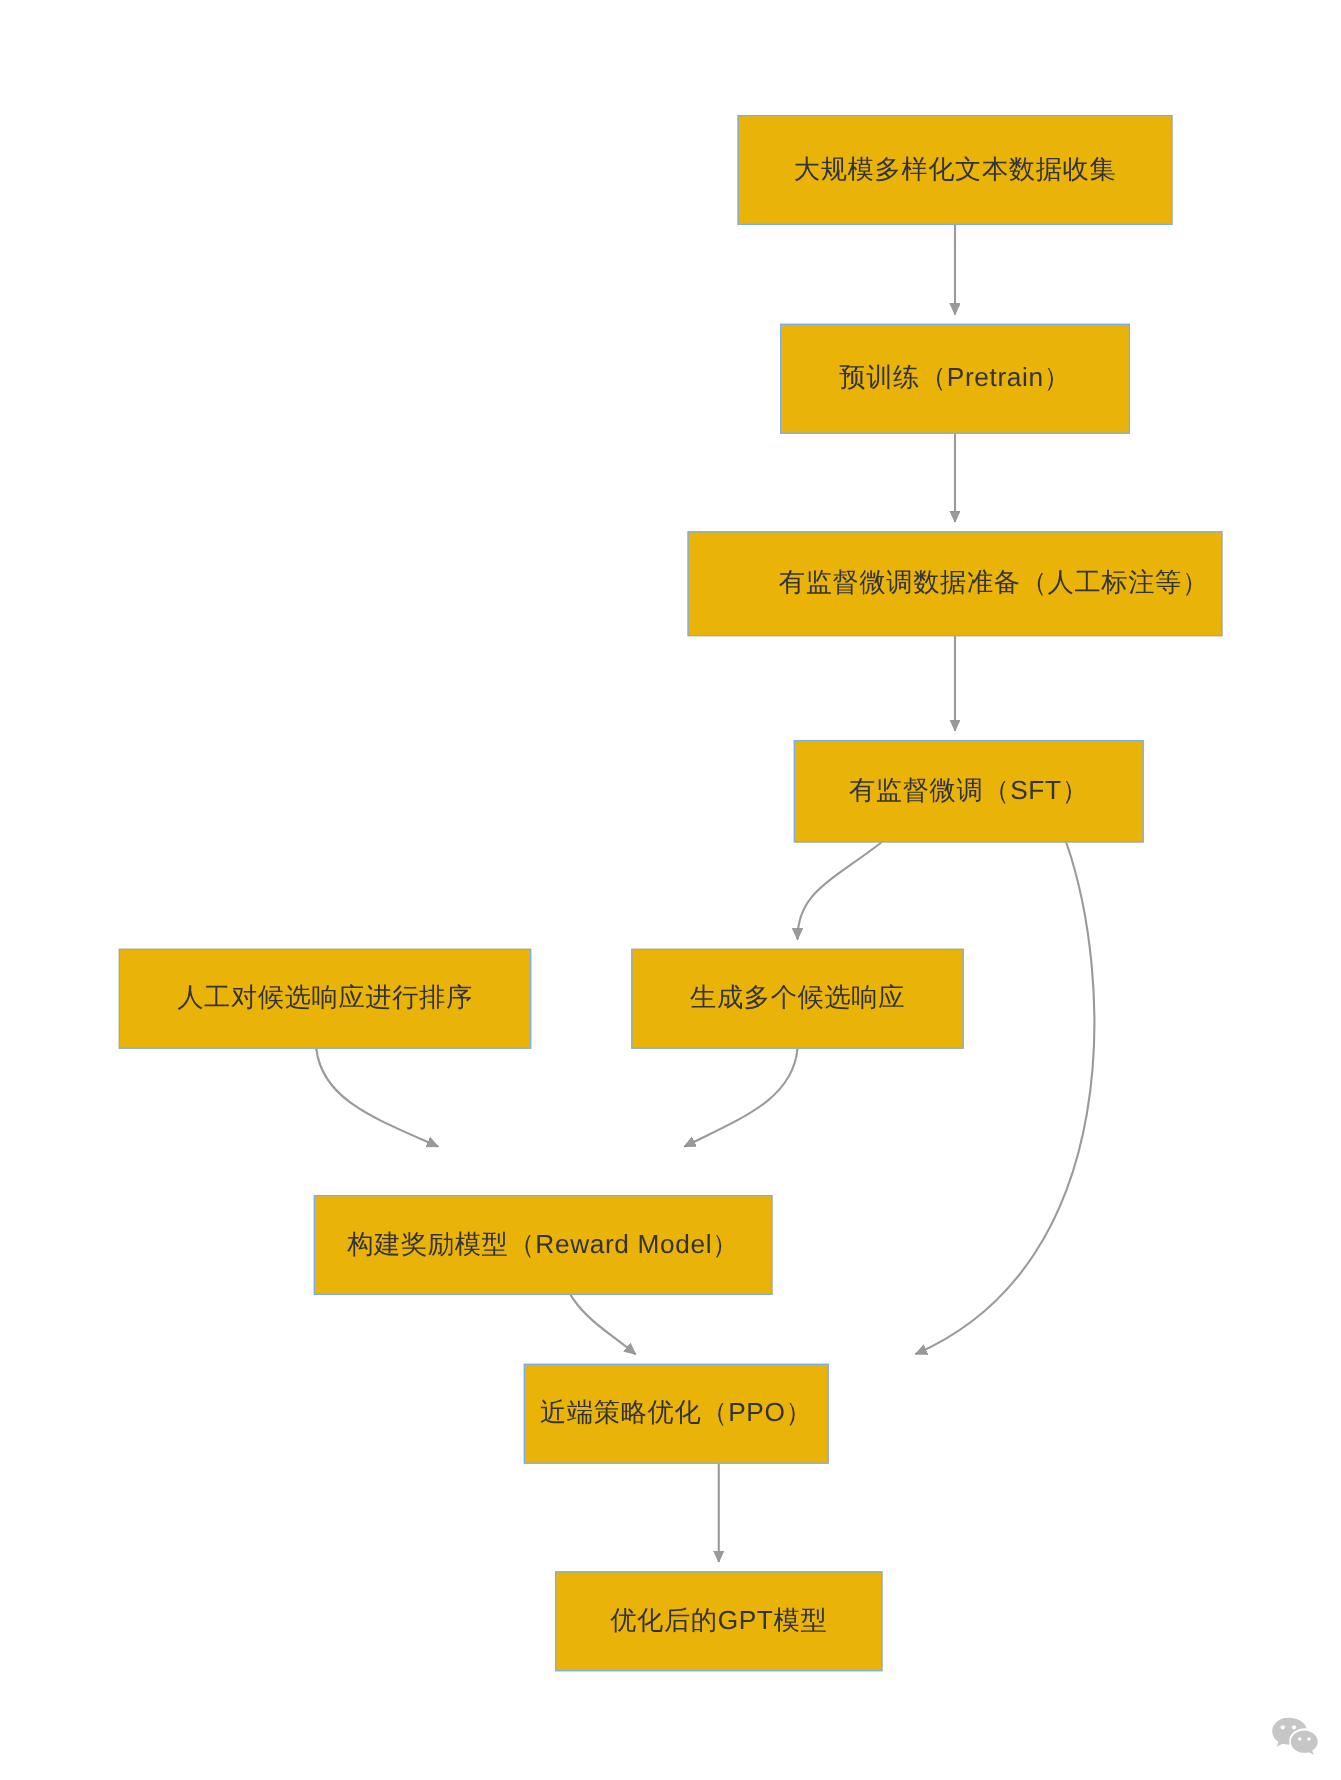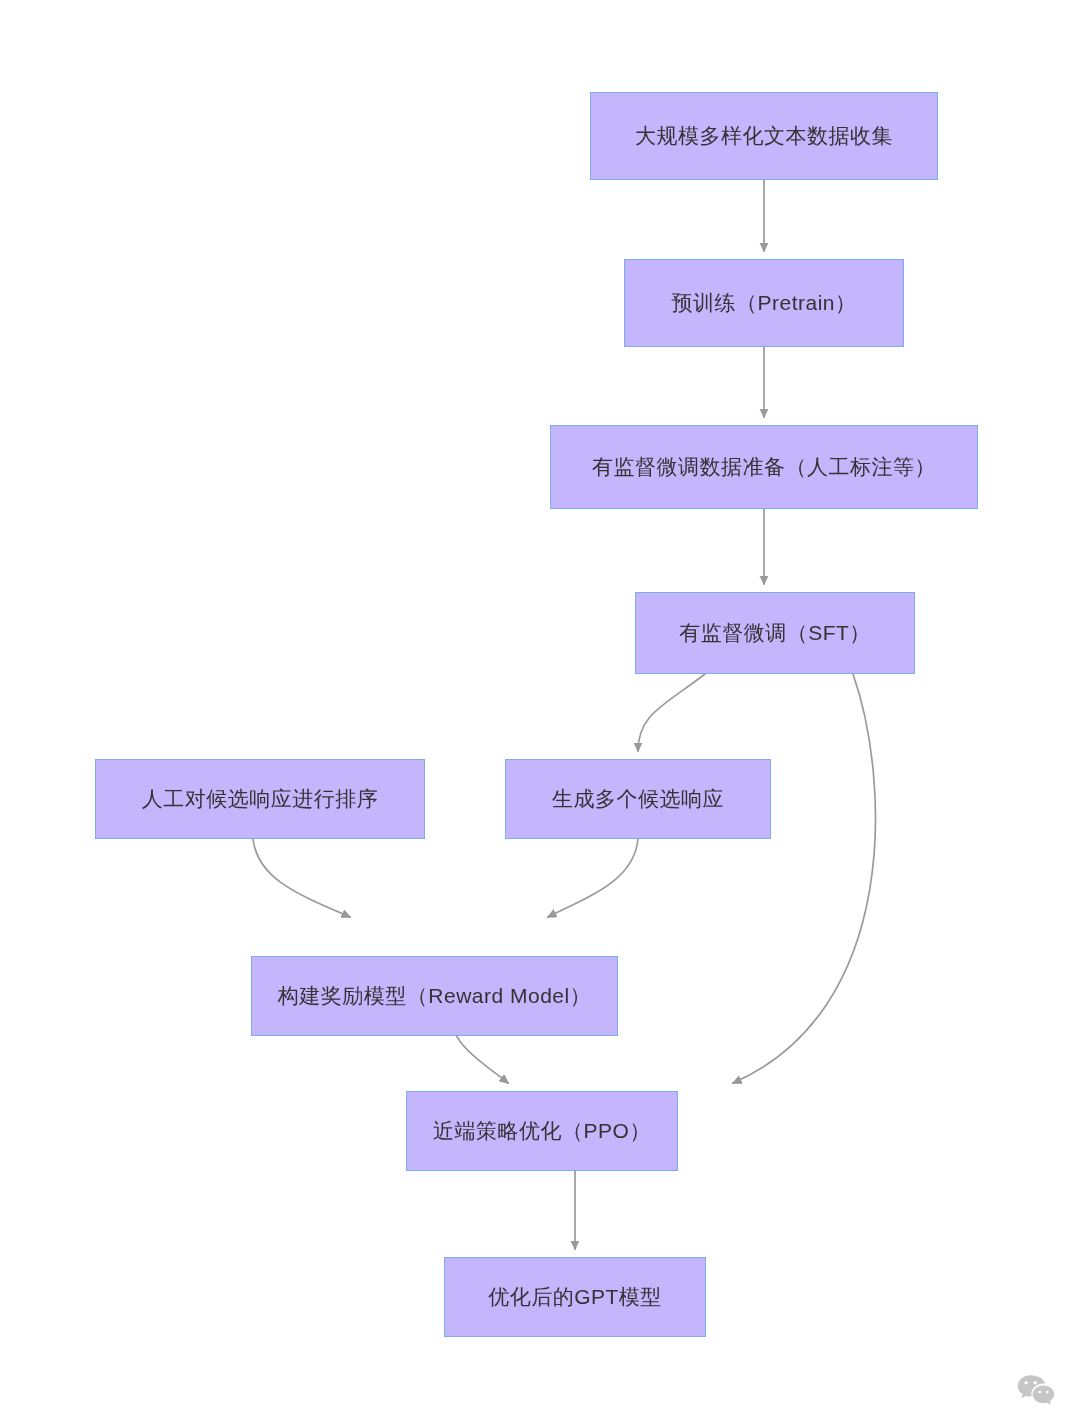--- a/index.html
+++ b/index.html
@@ -21,21 +21,21 @@
     position: absolute;
     left: 0;
     top: 0;
     width: 1073px;
     height: 1424px;
     pointer-events: none;
   }
   .node {
     position: absolute;
     box-sizing: border-box;
-    background: #c4b5fd;
+    background: #eab308;
     border: 1.6px solid #7aadeb;
     display: flex;
     align-items: center;
     justify-content: center;
     text-align: center;
     color: #333333;
     font-size: 21px;
     line-height: 1.3;
     letter-spacing: 0.5px;
     z-index: 2;
@@ -87,36 +87,36 @@
       </g>
   </svg>
 
   <div id="nodes-layer">
       <div class="node" style="left: 590px; top: 92px; width: 348px; height: 88px;">
         <span class="node-label">大规模多样化文本数据收集</span>
       </div>
       <div class="node" style="left: 624px; top: 259px; width: 280px; height: 88px;">
         <span class="node-label">预训练（Pretrain）</span>
       </div>
-      <div class="node" style="left: 550px; top: 425px; width: 428px; height: 84px;">
+      <div class="node" style="left: 550px; top: 425px; width: 428px; height: 84px; justify-content: flex-end;">
         <span class="node-label">有监督微调数据准备（人工标注等）</span>
       </div>
       <div class="node" style="left: 624px; top: 592px; width: 280px; height: 82px; margin-left: 11px;">
         <span class="node-label">有监督微调（SFT）</span>
       </div>
       <div class="node" style="left: 95px; top: 759px; width: 330px; height: 80px;">
         <span class="node-label">人工对候选响应进行排序</span>
       </div>
       <div class="node" style="left: 505px; top: 759px; width: 266px; height: 80px;">
         <span class="node-label">生成多个候选响应</span>
       </div>
       <div class="node" style="left: 251px; top: 925px; width: 367px; height: 80px; margin-top: 31px;">
         <span class="node-label">构建奖励模型（Reward Model）</span>
       </div>
-      <div class="node" style="left: 406px; top: 1091px; width: 272px; height: 80px;">
+      <div class="node" style="left: 419px; top: 1091px; width: 244px; height: 80px;">
         <span class="node-label">近端策略优化（PPO）</span>
       </div>
       <div class="node" style="left: 444px; top: 1257px; width: 262px; height: 80px;">
         <span class="node-label">优化后的GPT模型</span>
       </div>
     </div>
 
   <div id="footer">
     <span class="wechat-icon">
       <svg width="38" height="32" viewBox="0 0 38 32" xmlns="http://www.w3.org/2000/svg" aria-hidden="true">

